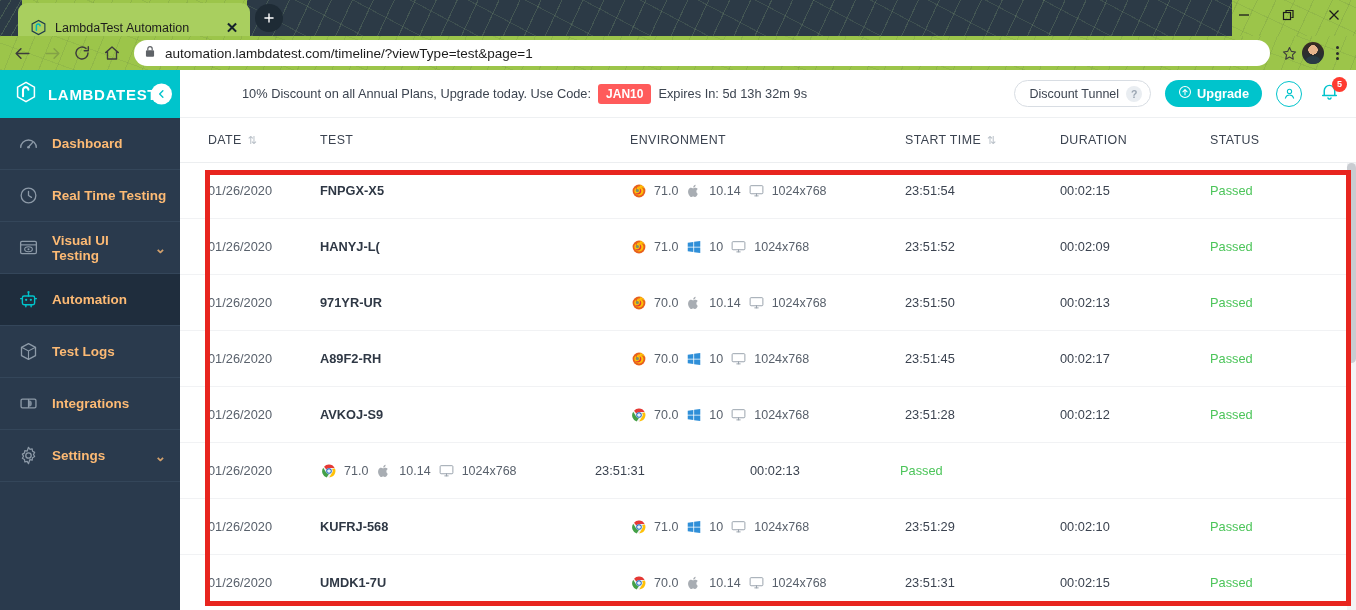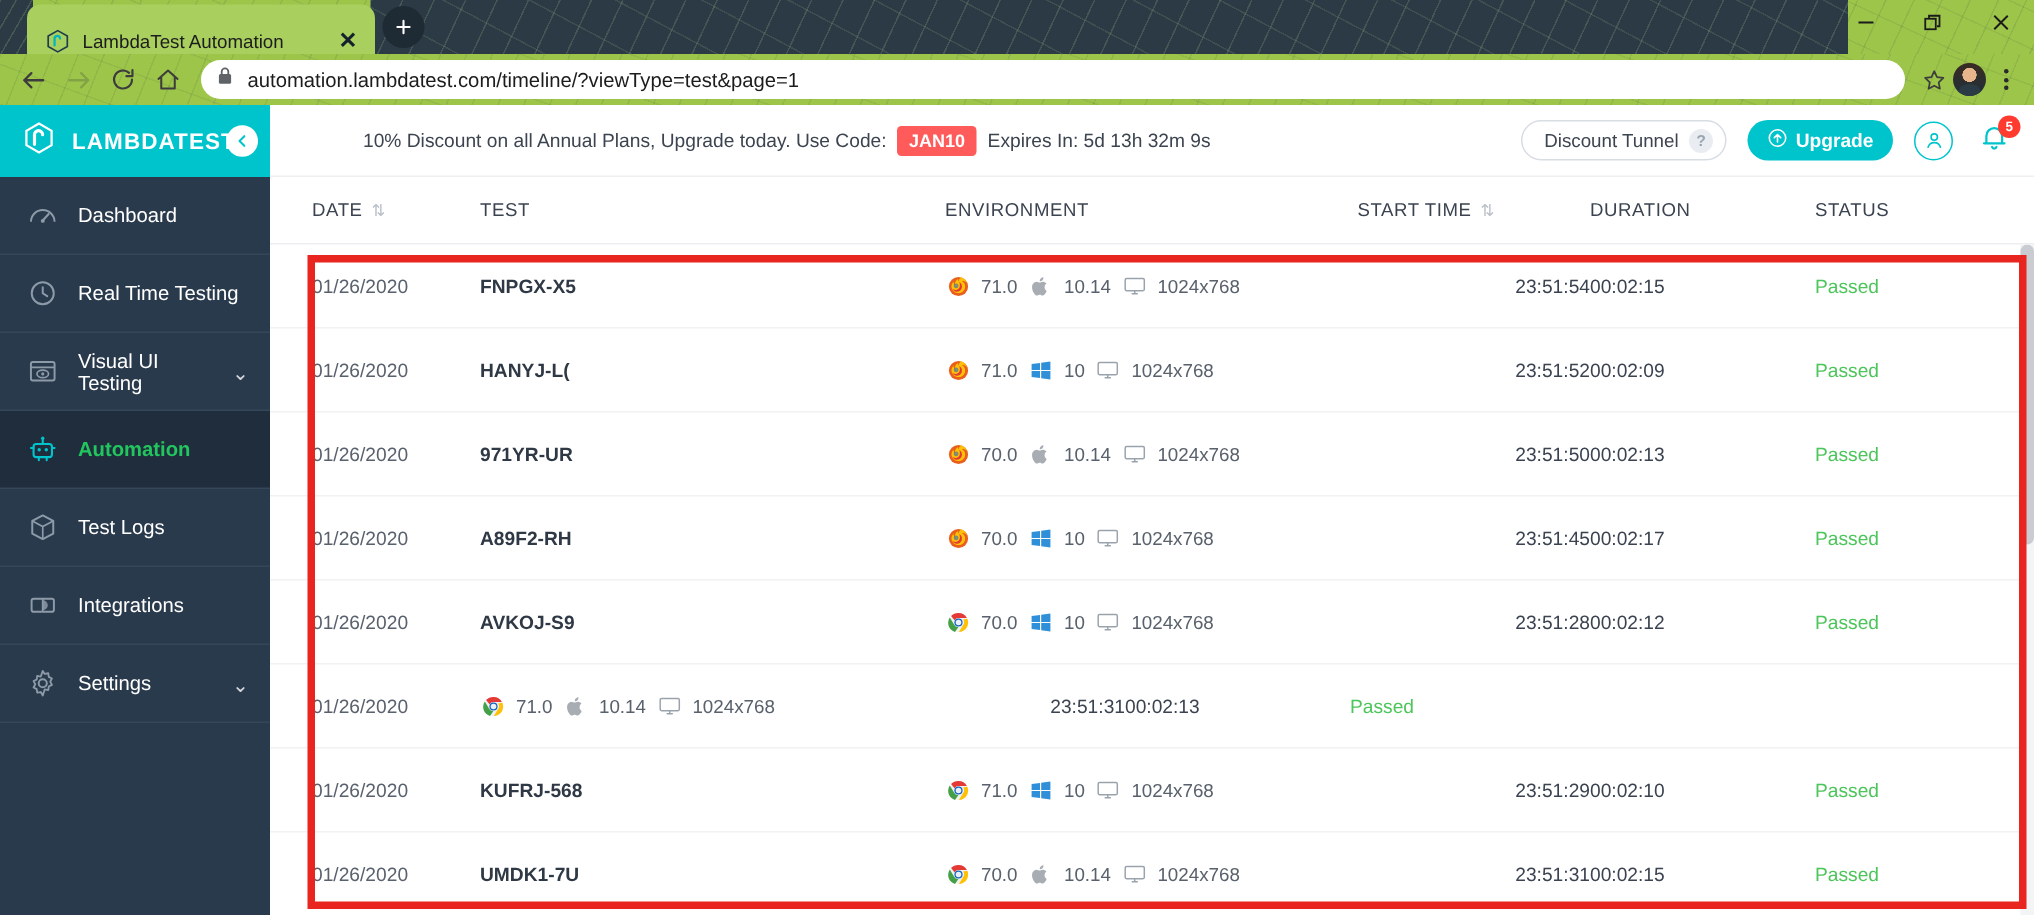--- a/index.html
+++ b/index.html
@@ -111,23 +111,23 @@
     padding-left: 14px; gap: 10px; position: relative;
   }
   .brand-name { color: #fff; font-size: 15px; font-weight: bold; letter-spacing: 0.7px; }
   .collapse-btn {
     position: absolute; right: 8px; top: 50%; transform: translateY(-50%);
     width: 21px; height: 21px; border-radius: 50%; background: #fff;
     display: flex; align-items: center; justify-content: center;
   }
   .nav-item {
     height: 52px; display: flex; align-items: center; gap: 13px; padding-left: 17px;
-    border-bottom: 1px solid #34465a; position: relative; color: #ffffff; font-size: 13.5px;
-  }
-  .nav-item.active { background: #1f2d3d; color: #22c55e; font-weight: bold; }
+    border-bottom: 1px solid #34465a; position: relative; color: #fdba74; font-size: 13.5px; font-weight: bold;
+  }
+  .nav-item.active { background: #1f2d3d; color: #fdba74; font-weight: bold; }
   .nav-icn { width: 22px; height: 22px; flex: none; display:flex; align-items:center; justify-content:center; }
   .nav-label { flex: 1; }
   .nav-caret { margin-right: 14px; opacity: .8; }
 
   .content { position: absolute; top: 0; left: 180px; width: 1176px; height: 540px; background: #fff; }
 
   .promo-bar {
     height: 48px; display: flex; align-items: center; background: #fff;
     border-bottom: 1px solid #eef0f2; padding: 0 14px 0 0;
   }
@@ -170,21 +170,21 @@
     height: 45px; display: flex; align-items: center;
     border-bottom: 1px solid #eceef0; background: #fff;
     font-size: 12.4px; color: #3b4350; letter-spacing: 0.4px;
   }
   .table-head .th { display: flex; align-items: center; gap: 6px; }
   .sort-ico { color: #b9c0c8; font-size: 11px; }
 
   .col-date { width: 140px; padding-left: 28px; flex: none; }
   .col-test { width: 310px; flex: none; }
   .col-env  { width: 275px; flex: none; }
-  .col-start{ width: 155px; flex: none; text-align: right; }
+  .col-start{ width: 155px; flex: none; text-align: left; }
   .col-dur  { width: 150px; flex: none; }
   .col-stat { width: 120px; flex: none; }
 
   .rows-viewport { position: relative; height: 447px; overflow: hidden; }
   .row {
     height: 56px; display: flex; align-items: center;
     border-bottom: 1px solid #f1f2f4; font-size: 12.8px; color: #3b4350;
   }
   .row .col-date { color: #59616c; }
   .test-name { font-weight: bold; color: #2f3845; font-size: 12.8px; }

